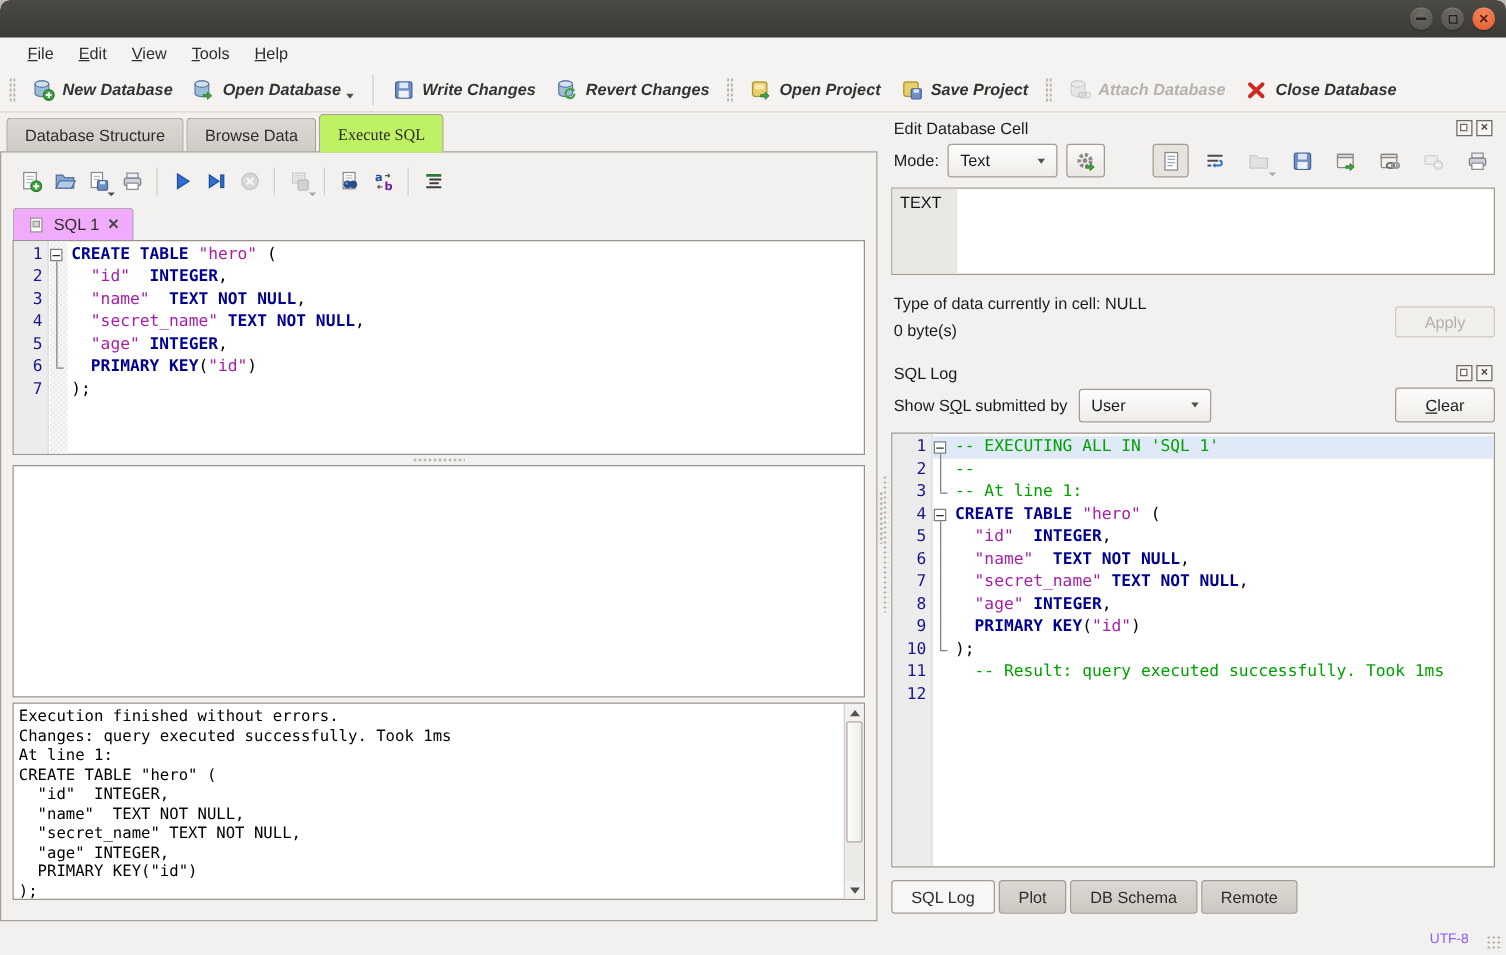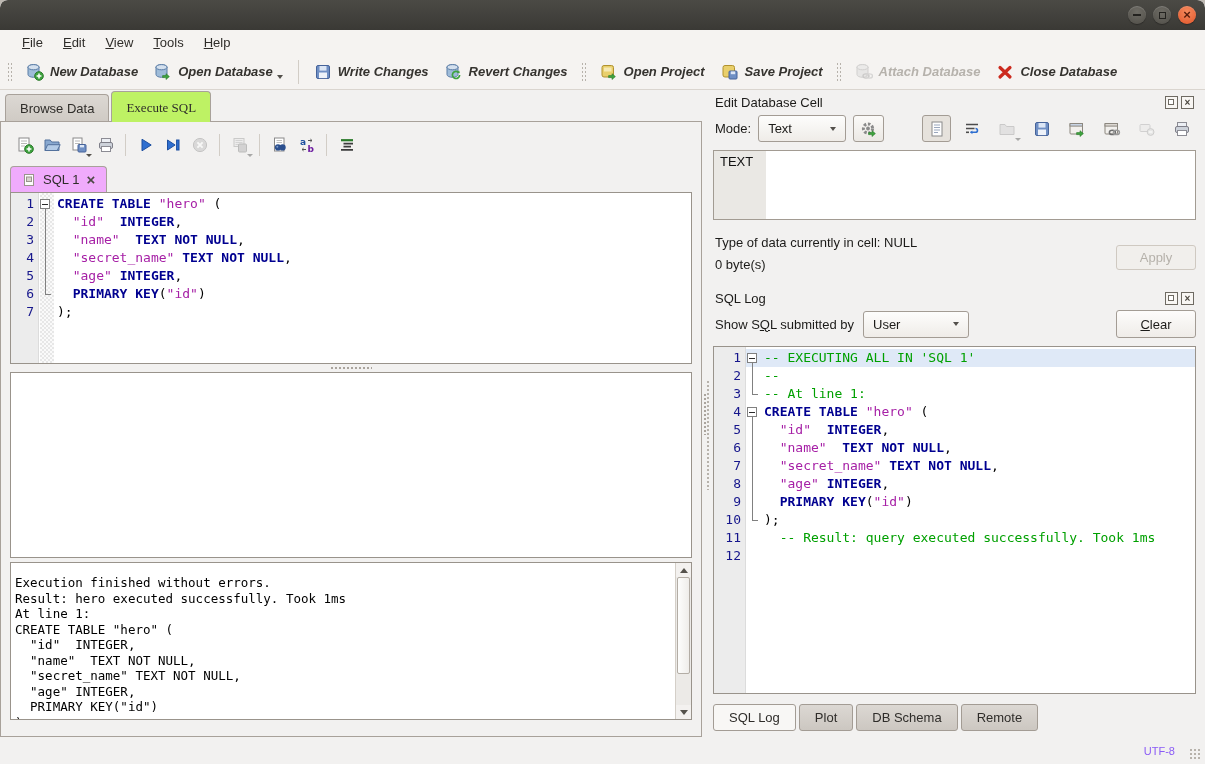--- a/index.html
+++ b/index.html
@@ -87,21 +87,21 @@
   .tk-s { color:var(--str); }
   .tk-c { color:var(--com); }
 
   .h-splitter { height:8px; display:flex; align-items:center; justify-content:center; }
   .h-splitter .dots { width:42px; height:4px;
     background-image:radial-gradient(circle,#aaa49d 1px,transparent 1.1px); background-size:4px 4px; }
 
   .resultsbox { margin:0 9px; height:186px; border:1px solid #99938b; background:#fff; }
 
   .msgbox { margin:4px 9px 0; height:158px; border:1px solid #99938b; background:#fff; position:relative; overflow:hidden; }
-  .msg-lines { position:absolute; left:4px; top:12px; right:18px; font:12.5px "DejaVu Sans Mono",monospace; line-height:15.5px; white-space:pre; color:#000; }
+  .msg-lines { position:absolute; left:4px; top:2px; right:18px; font:12.5px "DejaVu Sans Mono",monospace; line-height:15.5px; white-space:pre; color:#000; }
   .vsb { position:absolute; top:0; right:0; bottom:0; width:16px; background:#f3f1ef; border-left:1px solid #d4cfc8; display:flex; flex-direction:column; }
   .sb-btn { height:14px; display:flex; align-items:center; justify-content:center; flex:none; }
   .tri-up { width:0; height:0; border-left:4px solid transparent; border-right:4px solid transparent; border-bottom:5px solid #55524c; }
   .tri-dn { width:0; height:0; border-left:4px solid transparent; border-right:4px solid transparent; border-top:5px solid #55524c; }
   .sb-track { flex:1; position:relative; background:#eceae7; }
   .sb-thumb { position:absolute; top:0; left:1px; right:1px; height:76%; background:linear-gradient(90deg,#fdfdfc,#efedea); border:1px solid #b3ada5; border-radius:2px; }
 
   
   .dock { flex:1; display:flex; flex-direction:column; padding:0 9px 0 3px; position:relative; }
   .dock-header { display:flex; align-items:center; justify-content:space-between; padding:5px 2px 4px 4px; }
@@ -271,20 +271,21 @@
             <path d="M4 4.5l10 9.5M14 4.5L4 14" stroke="#cc2a1e" stroke-width="3.2" stroke-linecap="round"></path>
           </svg>
         </span>
         <span>Close Database</span>
       </div>
     </div>
 
   <div class="content">
     <div class="left-col">
       <div class="tabrow" id="main-tabs">
+          <div class="tab">Database Structure</div>
           <div class="tab">Browse Data</div>
           <div class="tab active">Execute SQL</div>
         </div>
       <div class="tabframe">
         <div class="sqltoolbar" id="sql-toolbar">
             <div class="icon-btn">
               <span>
                 <svg width="18" height="18" viewBox="0 0 18 18">
                   <rect x="3" y="2" width="10" height="13" fill="#fff" stroke="#8a8a8a"></rect>
                   <path d="M5 5h6M5 7.5h6M5 10h4" stroke="#b8b8b8"></path>
@@ -454,21 +455,21 @@
                 <span class="fold"></span>
                 <span class="code"><span class="tk-p">);</span></span>
               </div>
             </div>
         </div>
         <div class="h-splitter">
             <div class="dots"></div>
           </div>
         <div class="resultsbox"></div>
         <div class="msgbox">
-          <div class="msg-lines" id="msg-lines"><div>Execution finished without errors.</div><div>Result: hero executed successfully. Took 1ms</div><div>At line 1:</div><div>CREATE TABLE "hero" (</div><div>  "id"  INTEGER,</div><div>  "name"  TEXT NOT NULL,</div><div>  "secret_name" TEXT NOT NULL,</div><div>  "age" INTEGER,</div><div>  PRIMARY KEY("id")</div><div>);</div></div>
+          <div class="msg-lines" id="msg-lines"><div>Execution finished without errors.</div><div>Changes: query executed successfully. Took 1ms</div><div>At line 1:</div><div>CREATE TABLE "hero" (</div><div>  "id"  INTEGER,</div><div>  "name"  TEXT NOT NULL,</div><div>  "secret_name" TEXT NOT NULL,</div><div>  "age" INTEGER,</div><div>  PRIMARY KEY("id")</div><div>);</div></div>
           <div class="vsb">
             <div class="sb-btn">
                 <span class="tri-up"></span>
               </div>
             <div class="sb-track">
                 <div class="sb-thumb"></div>
               </div>
             <div class="sb-btn">
                 <span class="tri-dn"></span>
               </div>

